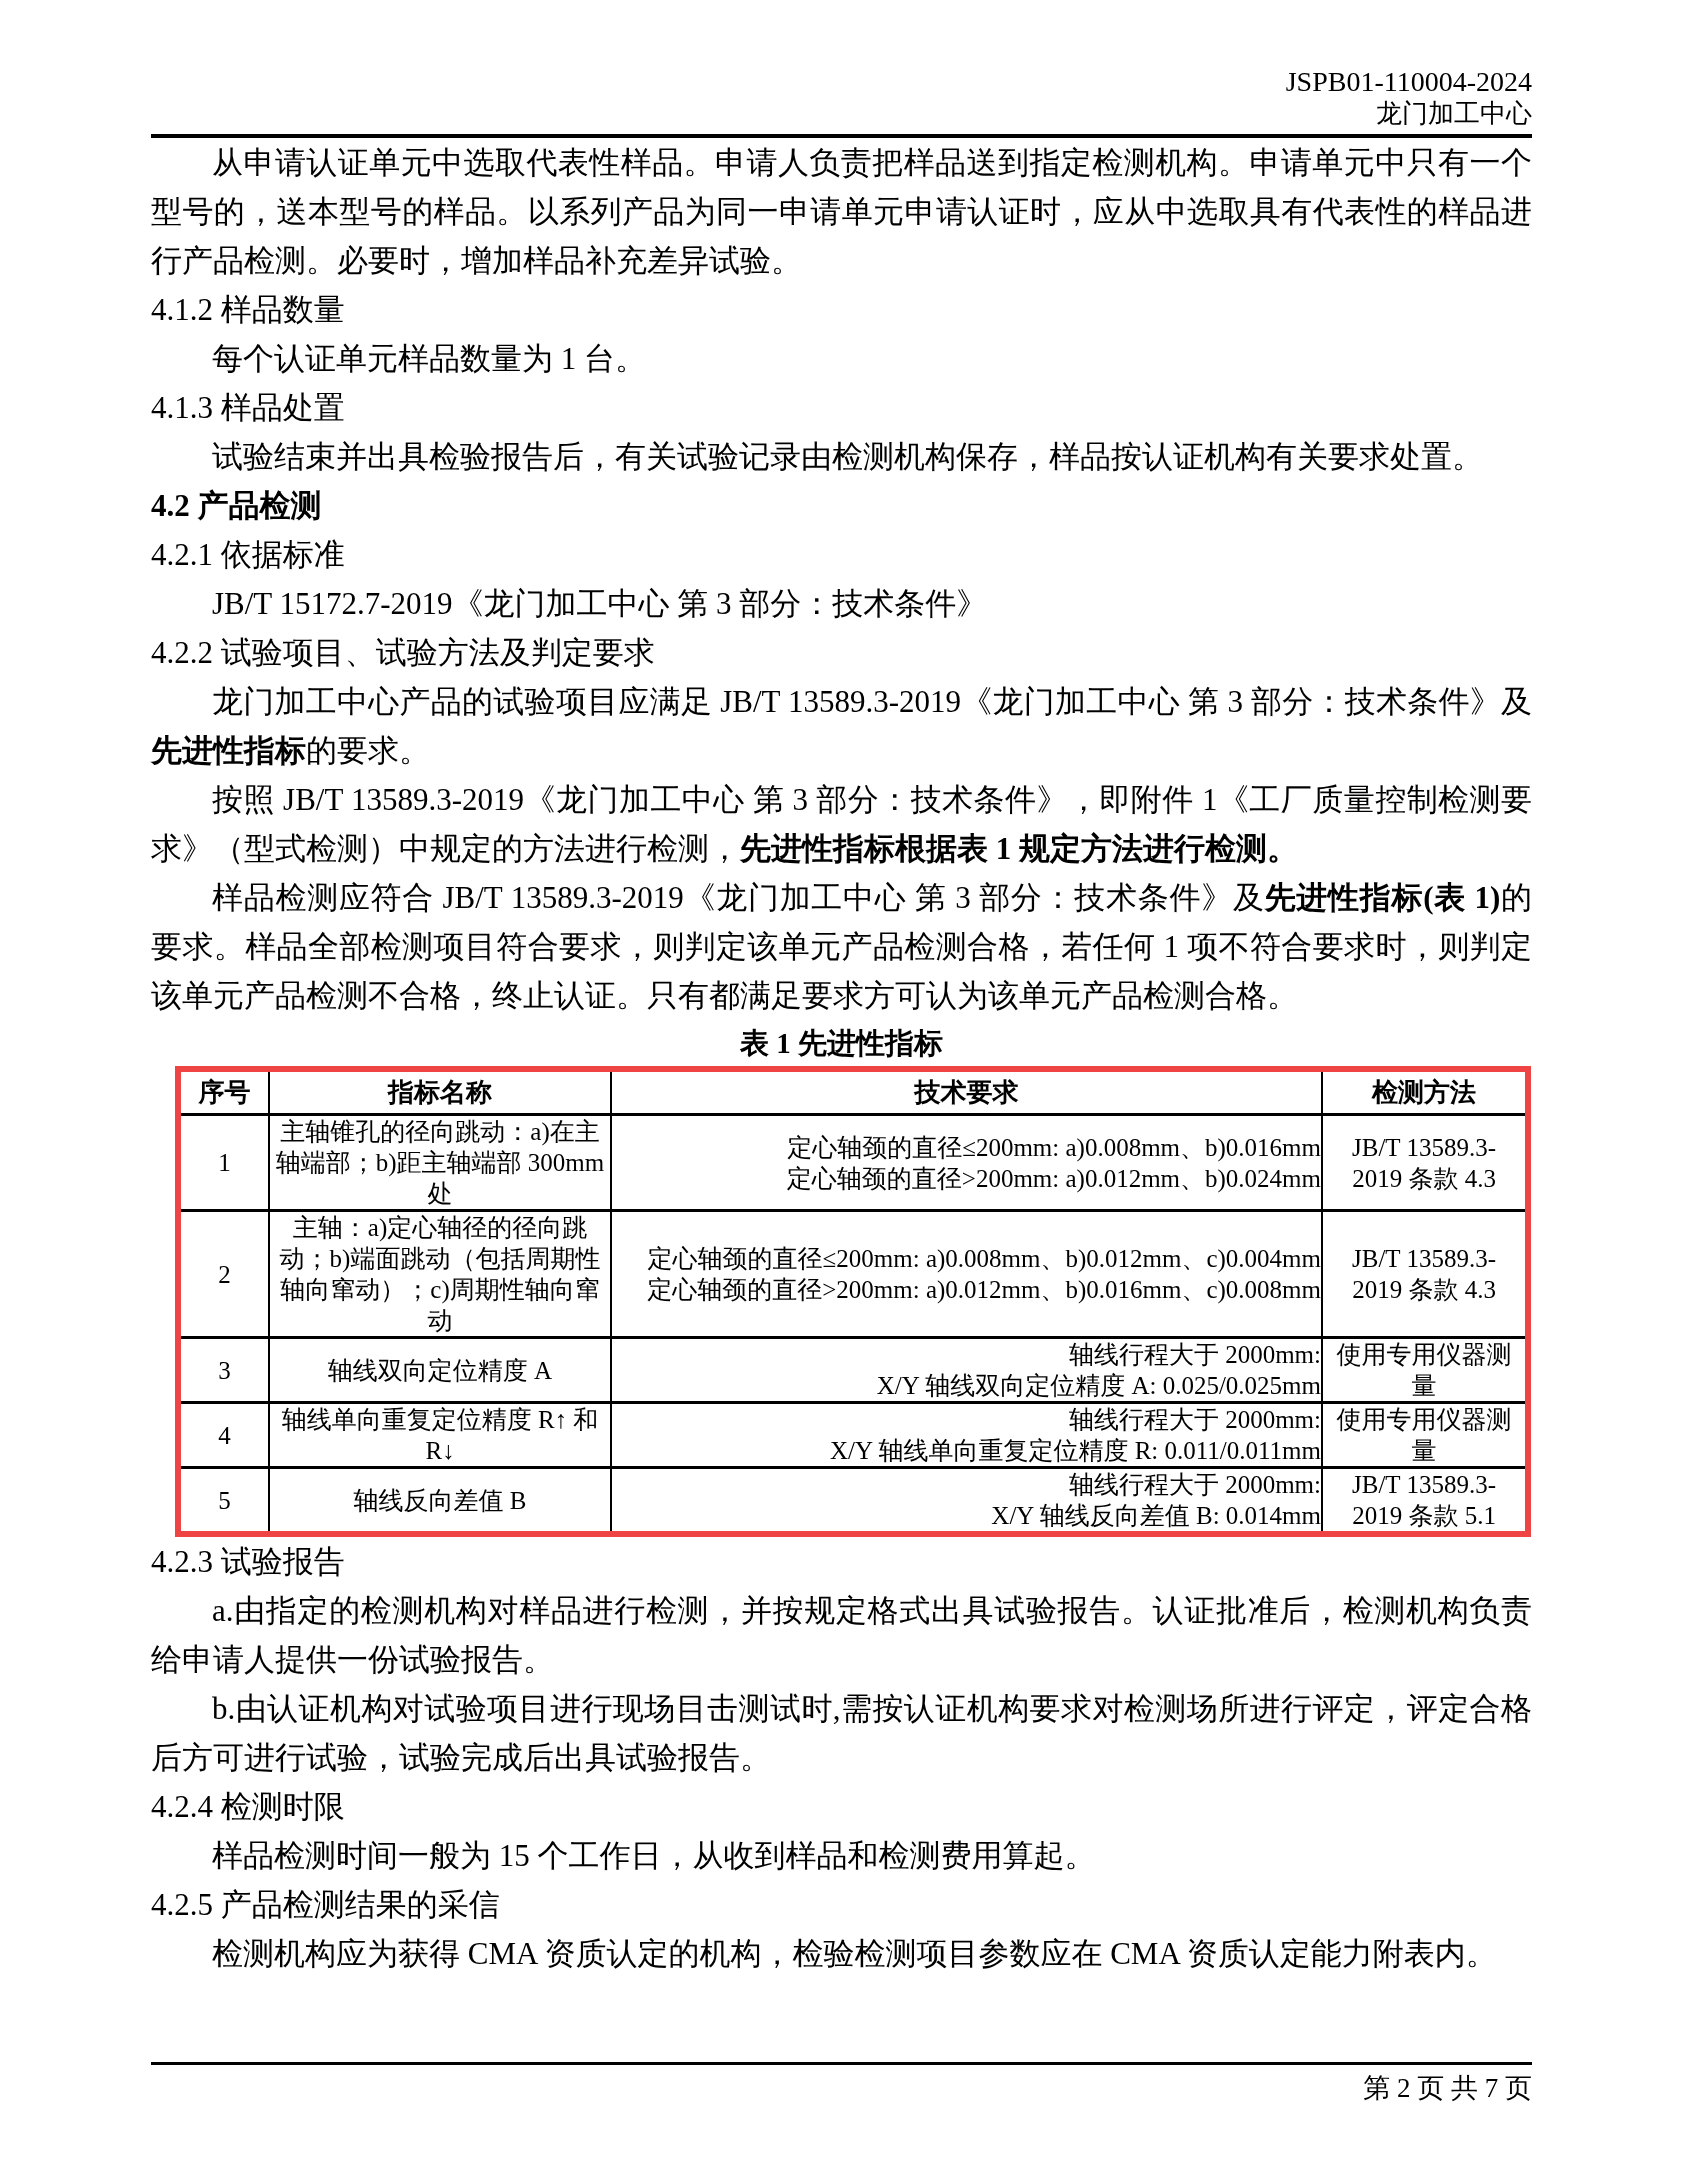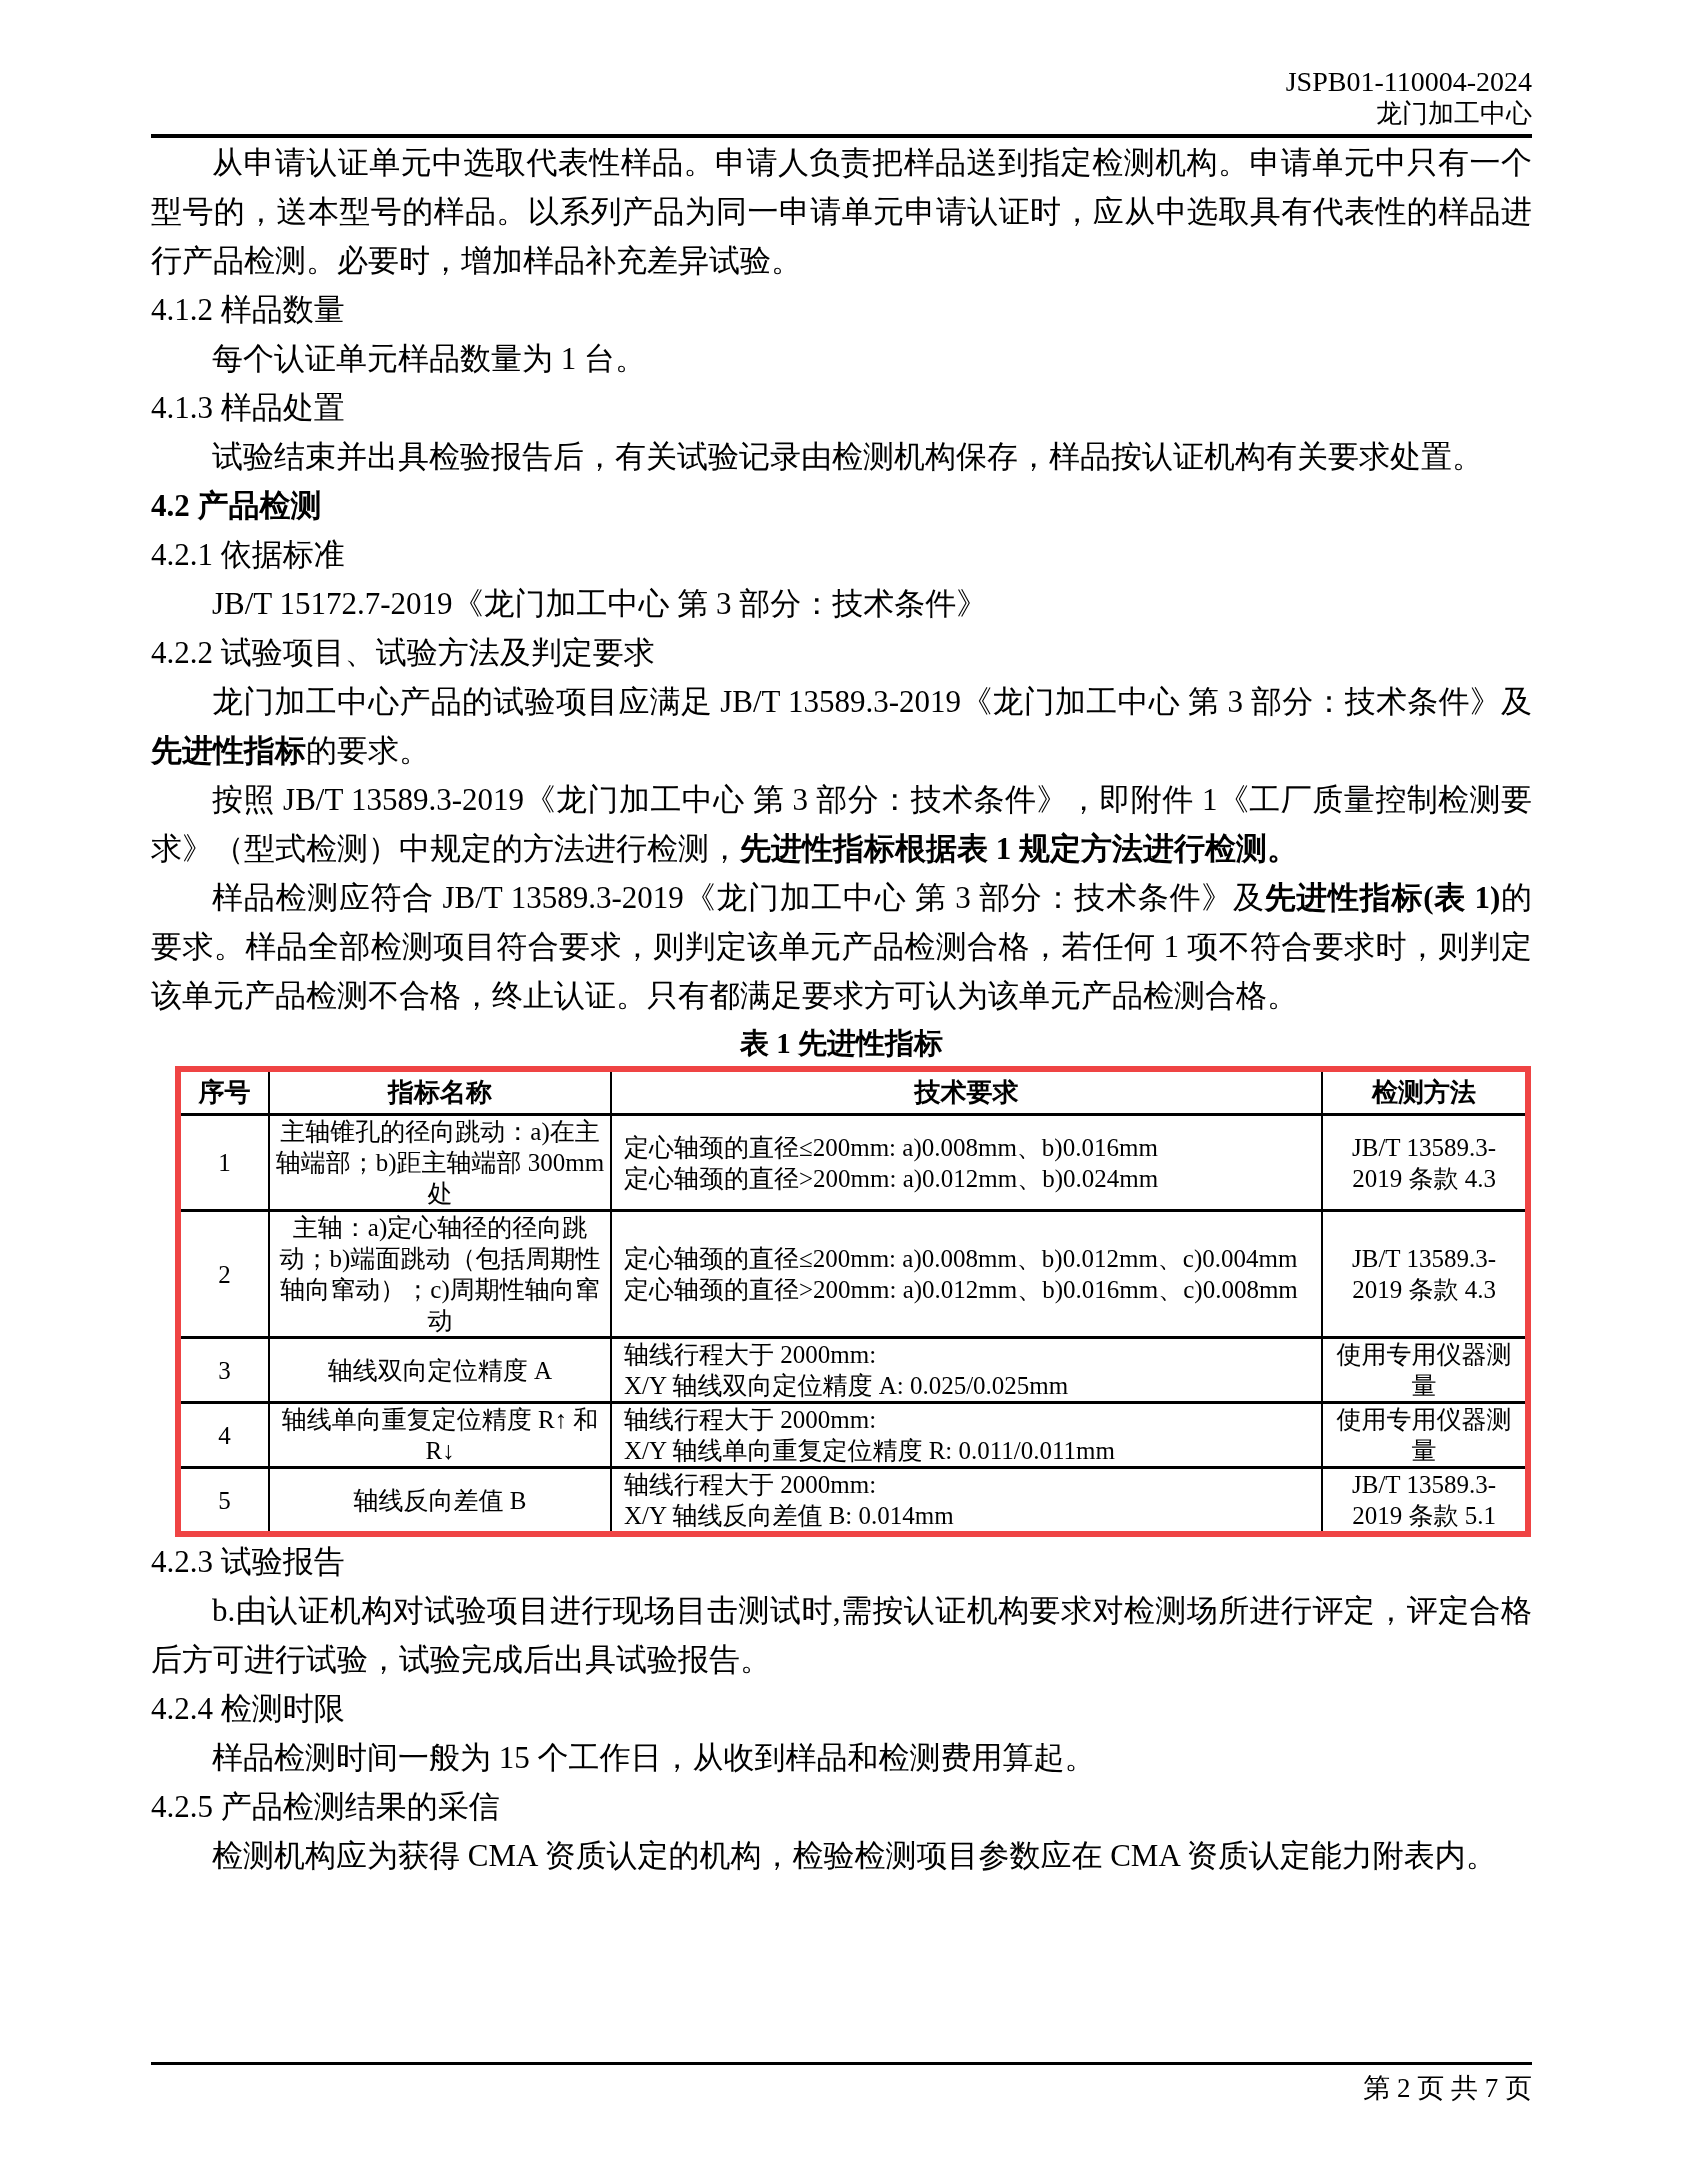--- a/index.html
+++ b/index.html
@@ -30,21 +30,21 @@
     font-size:25px; line-height:31px;
     border:6px solid #ef4444;
     text-align:center;
   }
   .t1 th, .t1 td {
     border:2px solid #000;
     border-top-width:3px; border-bottom-width:3px;
     padding:0 4px; vertical-align:middle;
   }
   .t1 th { padding:5px 4px; font-size:26px; font-weight:bold; }
-  .t1 td.l { text-align:left; padding-left:12px; padding-right:6px; }
+  .t1 td.l { text-align:right; padding-left:12px; padding-right:0; }
   .t1 td.note-cell { text-align:left; padding:1px 8px; }
   .req-line { white-space:nowrap; }
 
   .u {
     text-underline-offset:9px;
     text-decoration-thickness:2px;
   }
 
   .footer-rule {
     position:absolute; left:151px; width:1381px; top:2062px;
@@ -155,20 +155,21 @@
           </td>
           <td>
             <div>JB/T 13589.3-</div>
             <div>2019 条款 5.1</div>
           </td>
         </tr>
       </tbody>
     </table>
 
     <p>4.2.3 试验报告</p>
+    <p class="para">a.由指定的检测机构对样品进行检测，并按规定格式出具试验报告。认证批准后，检测机构负责给申请人提供一份试验报告。</p>
     <p class="para">b.由认证机构对试验项目进行现场目击测试时,需按认证机构要求对检测场所进行评定，评定合格后方可进行试验，试验完成后出具试验报告。</p>
     <p>4.2.4 检测时限</p>
     <p class="para">样品检测时间一般为 15 个工作日，从收到样品和检测费用算起。</p>
     <p>4.2.5 产品检测结果的采信</p>
     <p class="para"><span class="u">检测机构应为获得 CMA 资质认定的机构，检验检测项目参数应在 CMA 资质认定能力附表内。</span></p>
   </div>
 
 </div>
 
 <div class="footer-rule"></div>

